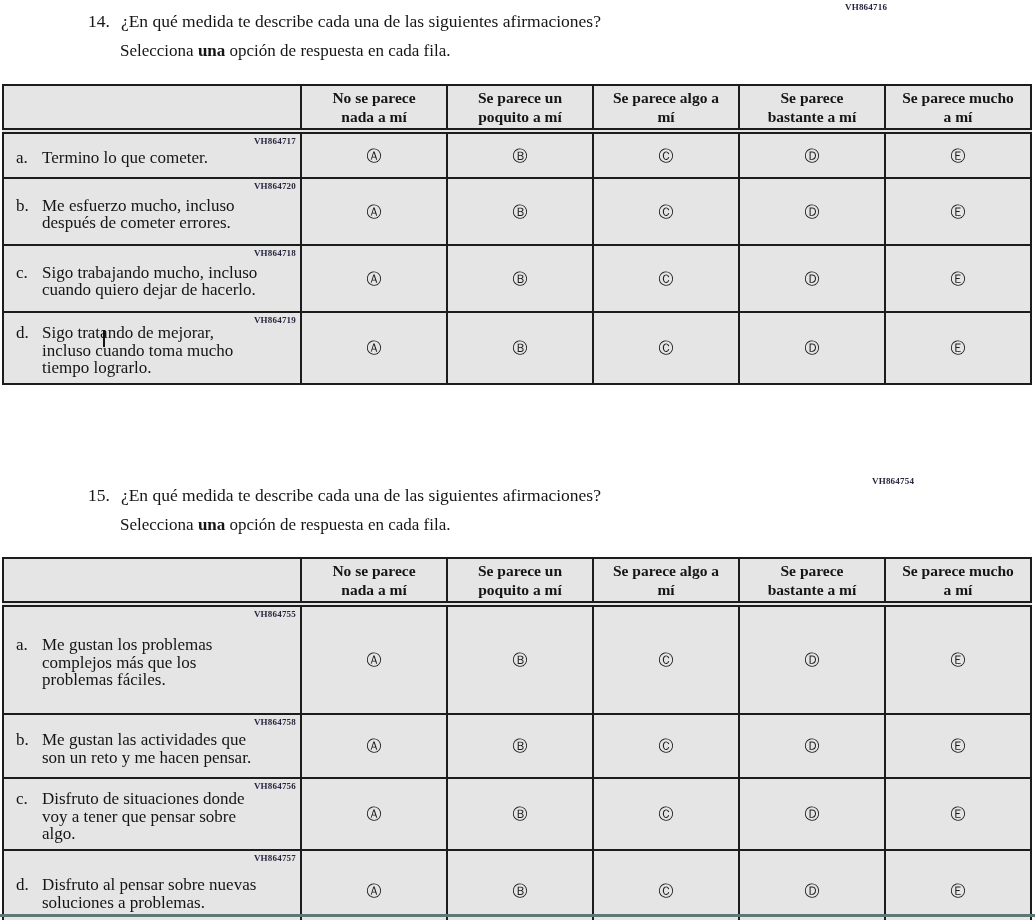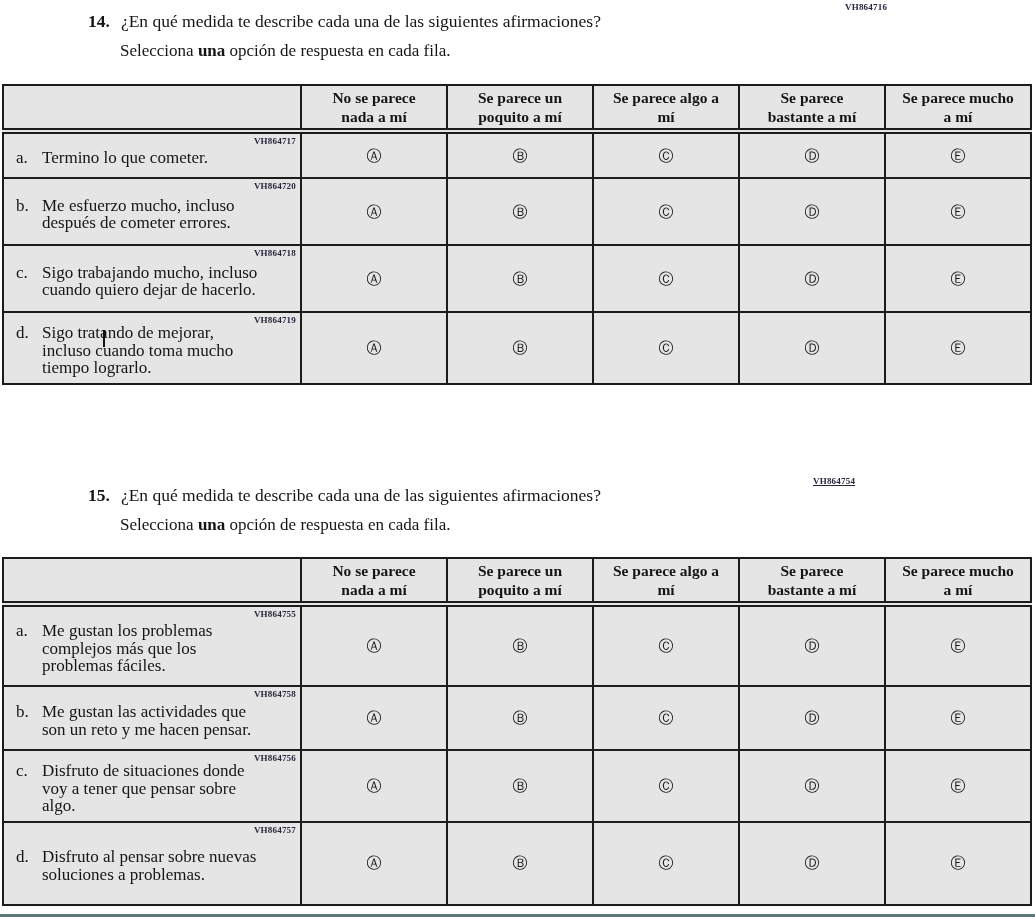--- a/index.html
+++ b/index.html
@@ -7,21 +7,21 @@
   body {
     width:1035px; height:920px; position:relative; overflow:hidden;
     font-family:"Liberation Serif", serif; color:#151515;
   }
   .abs { position:absolute; }
   .vh-code {
     font-size:9px; font-weight:bold; color:#26263e;
     font-family:"Liberation Serif", serif; letter-spacing:0.2px;
   }
   .prompt { font-size:17.5px; white-space:nowrap; }
-  .q-num { font-weight:bold; margin-right:11px; }
+  .q-num { font-weight:normal; margin-right:11px; }
   .instr { font-size:17px; white-space:nowrap; }
   table.matrix {
     border-collapse:collapse; table-layout:fixed; width:1029px;
     background:#e5e5e5;
   }
   table.matrix td, table.matrix th { border:2.5px solid #1c1c1c; }
   table.matrix thead th { border-bottom:6px double #1c1c1c; }
   col.c-stmt { width:298px; }
   col.c-opt  { width:146px; }
   tr.head-row { height:45px; }
@@ -37,21 +37,21 @@
   }
   .stmt-flex { display:flex; align-items:flex-start; }
   .letter { width:26px; flex:0 0 26px; font-size:17px; line-height:17.5px; }
   .stext  { font-size:17px; line-height:17.5px; white-space:pre-line; }
   td.opt { text-align:center; vertical-align:middle; }
   .bubble {
     font-family:"DejaVu Sans", sans-serif; font-size:15px; color:#1a1a1a;
     cursor:pointer; line-height:1;
   }
   .h49 { height:47px; } .h67 { height:67px; } .h58 { height:58px; }
-  .h87 { height:82px; } .h64 { height:64px; } .h82 { height:62px; } .h65 { height:83px; }
+  .h87 { height:110px; } .h64 { height:64px; } .h82 { height:62px; } .h65 { height:83px; }
   #caret { width:2px; height:17px; background:#111; }
   #bottom-bar { left:0; top:914px; width:1035px; height:3px; }
 </style>
 </head>
 <body>
 
 <div class="abs vh-code" style="left:845px; top:2px;">VH864716</div>
 
 <div class="abs prompt" style="left:88px; top:11px;">
   <span class="q-num">14.</span><span>¿En qué medida te describe cada una de las siguientes afirmaciones?</span>
@@ -154,21 +154,21 @@
       <td class="opt"><span class="bubble">Ⓑ</span></td>
       <td class="opt"><span class="bubble">Ⓒ</span></td>
       <td class="opt"><span class="bubble">Ⓓ</span></td>
       <td class="opt"><span class="bubble">Ⓔ</span></td>
     </tr>
   </tbody>
 </table>
 
 <div id="caret" class="abs" style="left:103px; top:330px;"></div>
 
-<div class="abs vh-code" style="left:813px; top:476px;text-decoration:underline;">VH864754</div>
+<div class="abs vh-code" style="left:872px; top:476px;">VH864754</div>
 
 <div class="abs prompt" style="left:88px; top:485px;text-align:right;">
   <span class="q-num">15.</span><span>¿En qué medida te describe cada una de las siguientes afirmaciones?</span>
 </div>
 
 <div class="abs instr" style="left:120px; top:515px;">
   <span>Selecciona </span><b>una</b><span> opción de respuesta en cada fila.</span>
 </div>
 
 <table class="matrix abs" style="left:2px; top:557px;">

